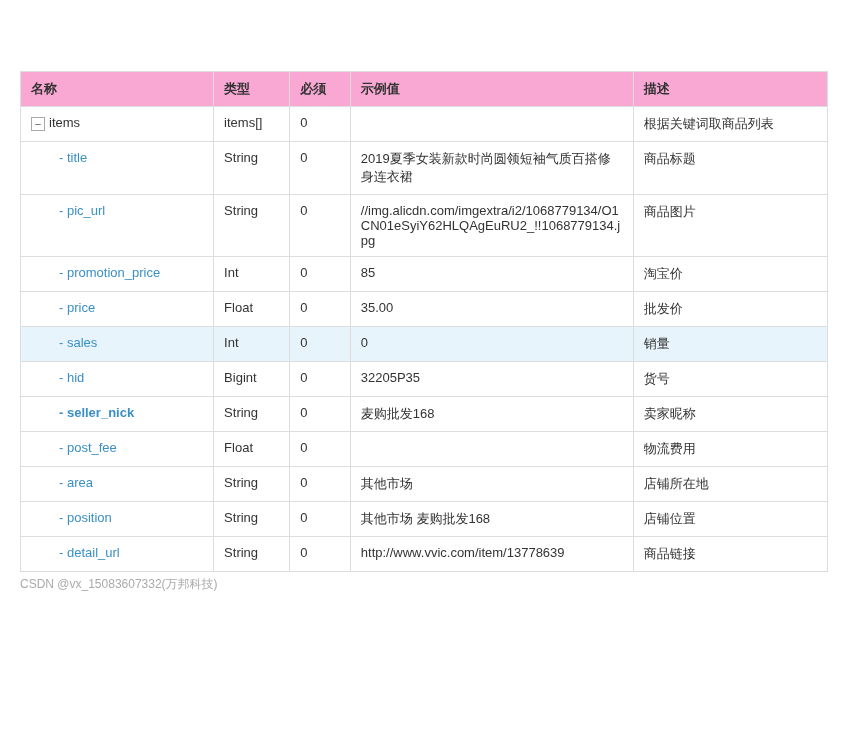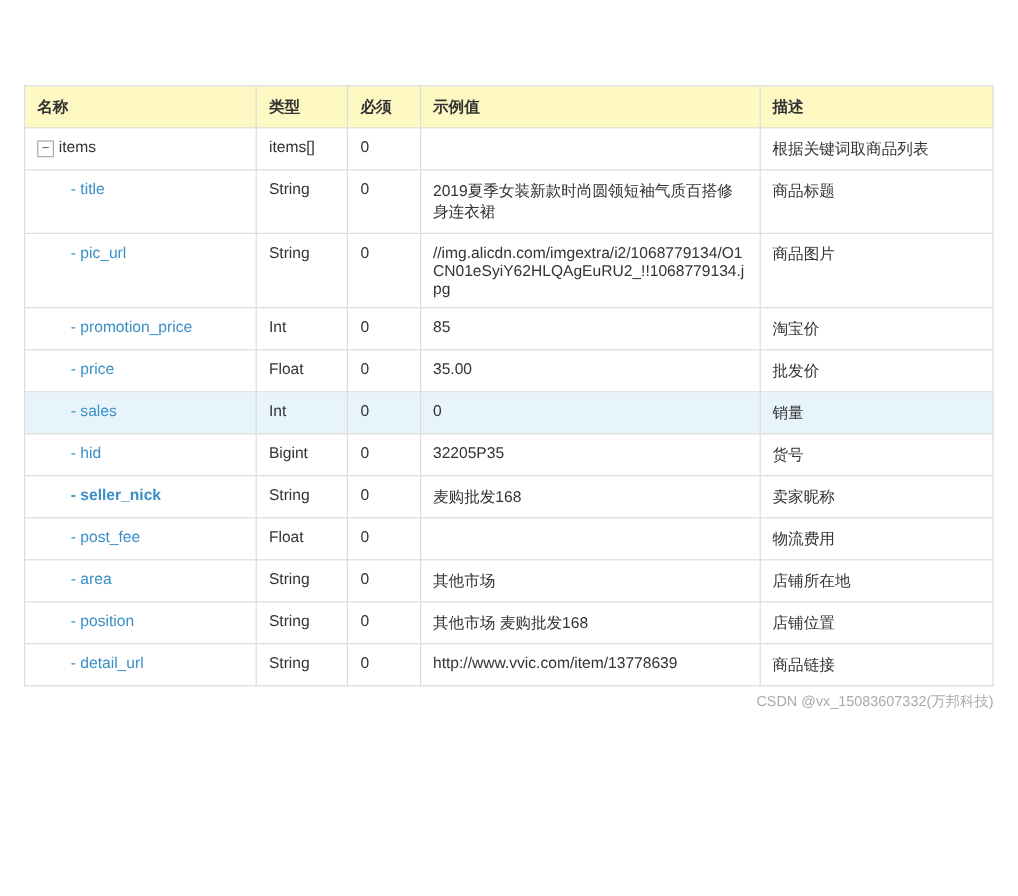--- a/index.html
+++ b/index.html
@@ -20,21 +20,21 @@
       font-size: 13px;
       color: #555;
       margin-bottom: 16px;
     }
     table {
       width: 100%;
       border-collapse: collapse;
       font-size: 13px;
     }
     thead tr {
-      background: #fef9c3;
+      background: #f9a8d4;
     }
     thead th {
       border: 1px solid #ddd;
       padding: 8px 10px;
       text-align: left;
       font-weight: bold;
       color: #333;
     }
     tbody tr {
       background: #fff;
@@ -66,21 +66,21 @@
       font-size: 11px;
       color: #555;
       cursor: pointer;
       margin-right: 4px;
       vertical-align: middle;
     }
     .indent-1 { padding-left: 28px; }
     .watermark {
       color: #aaa;
       font-size: 12px;
-      text-align: right;
+      text-align: left;
       margin-top: 4px;
     }
     .wrap-text {
       word-break: break-all;
       max-width: 220px;
     }
   </style>
 </head>
 <body>
 

